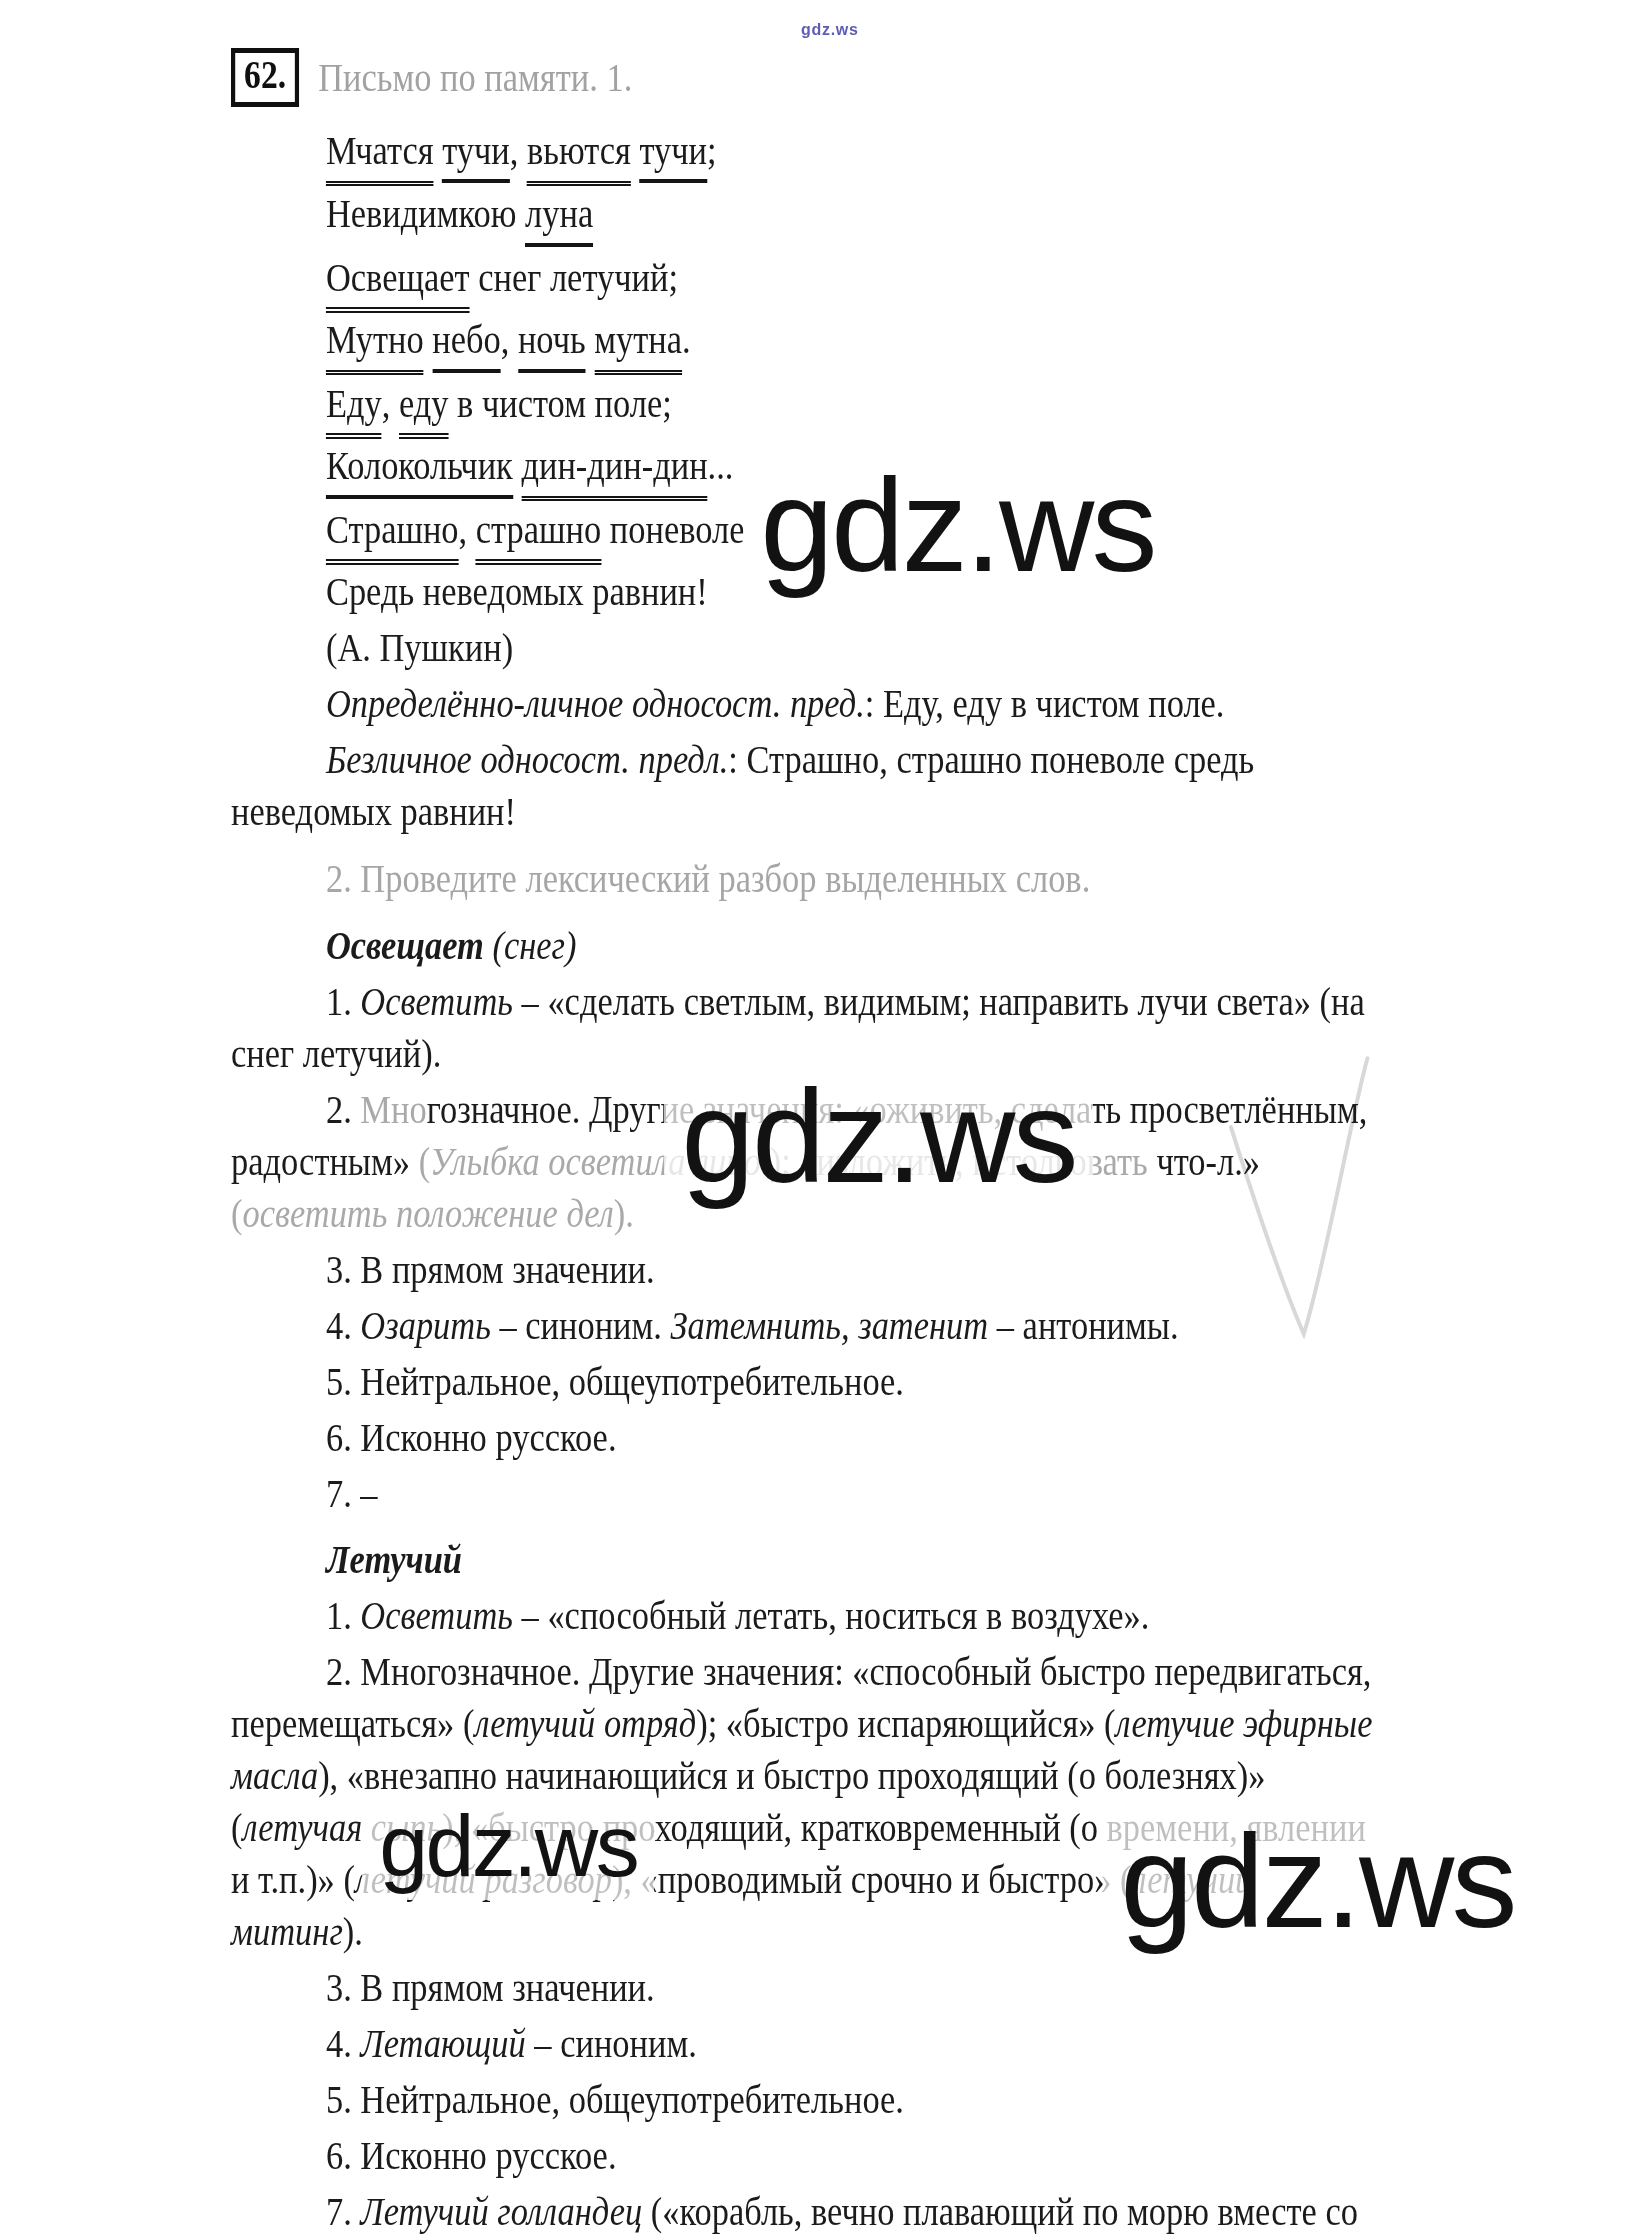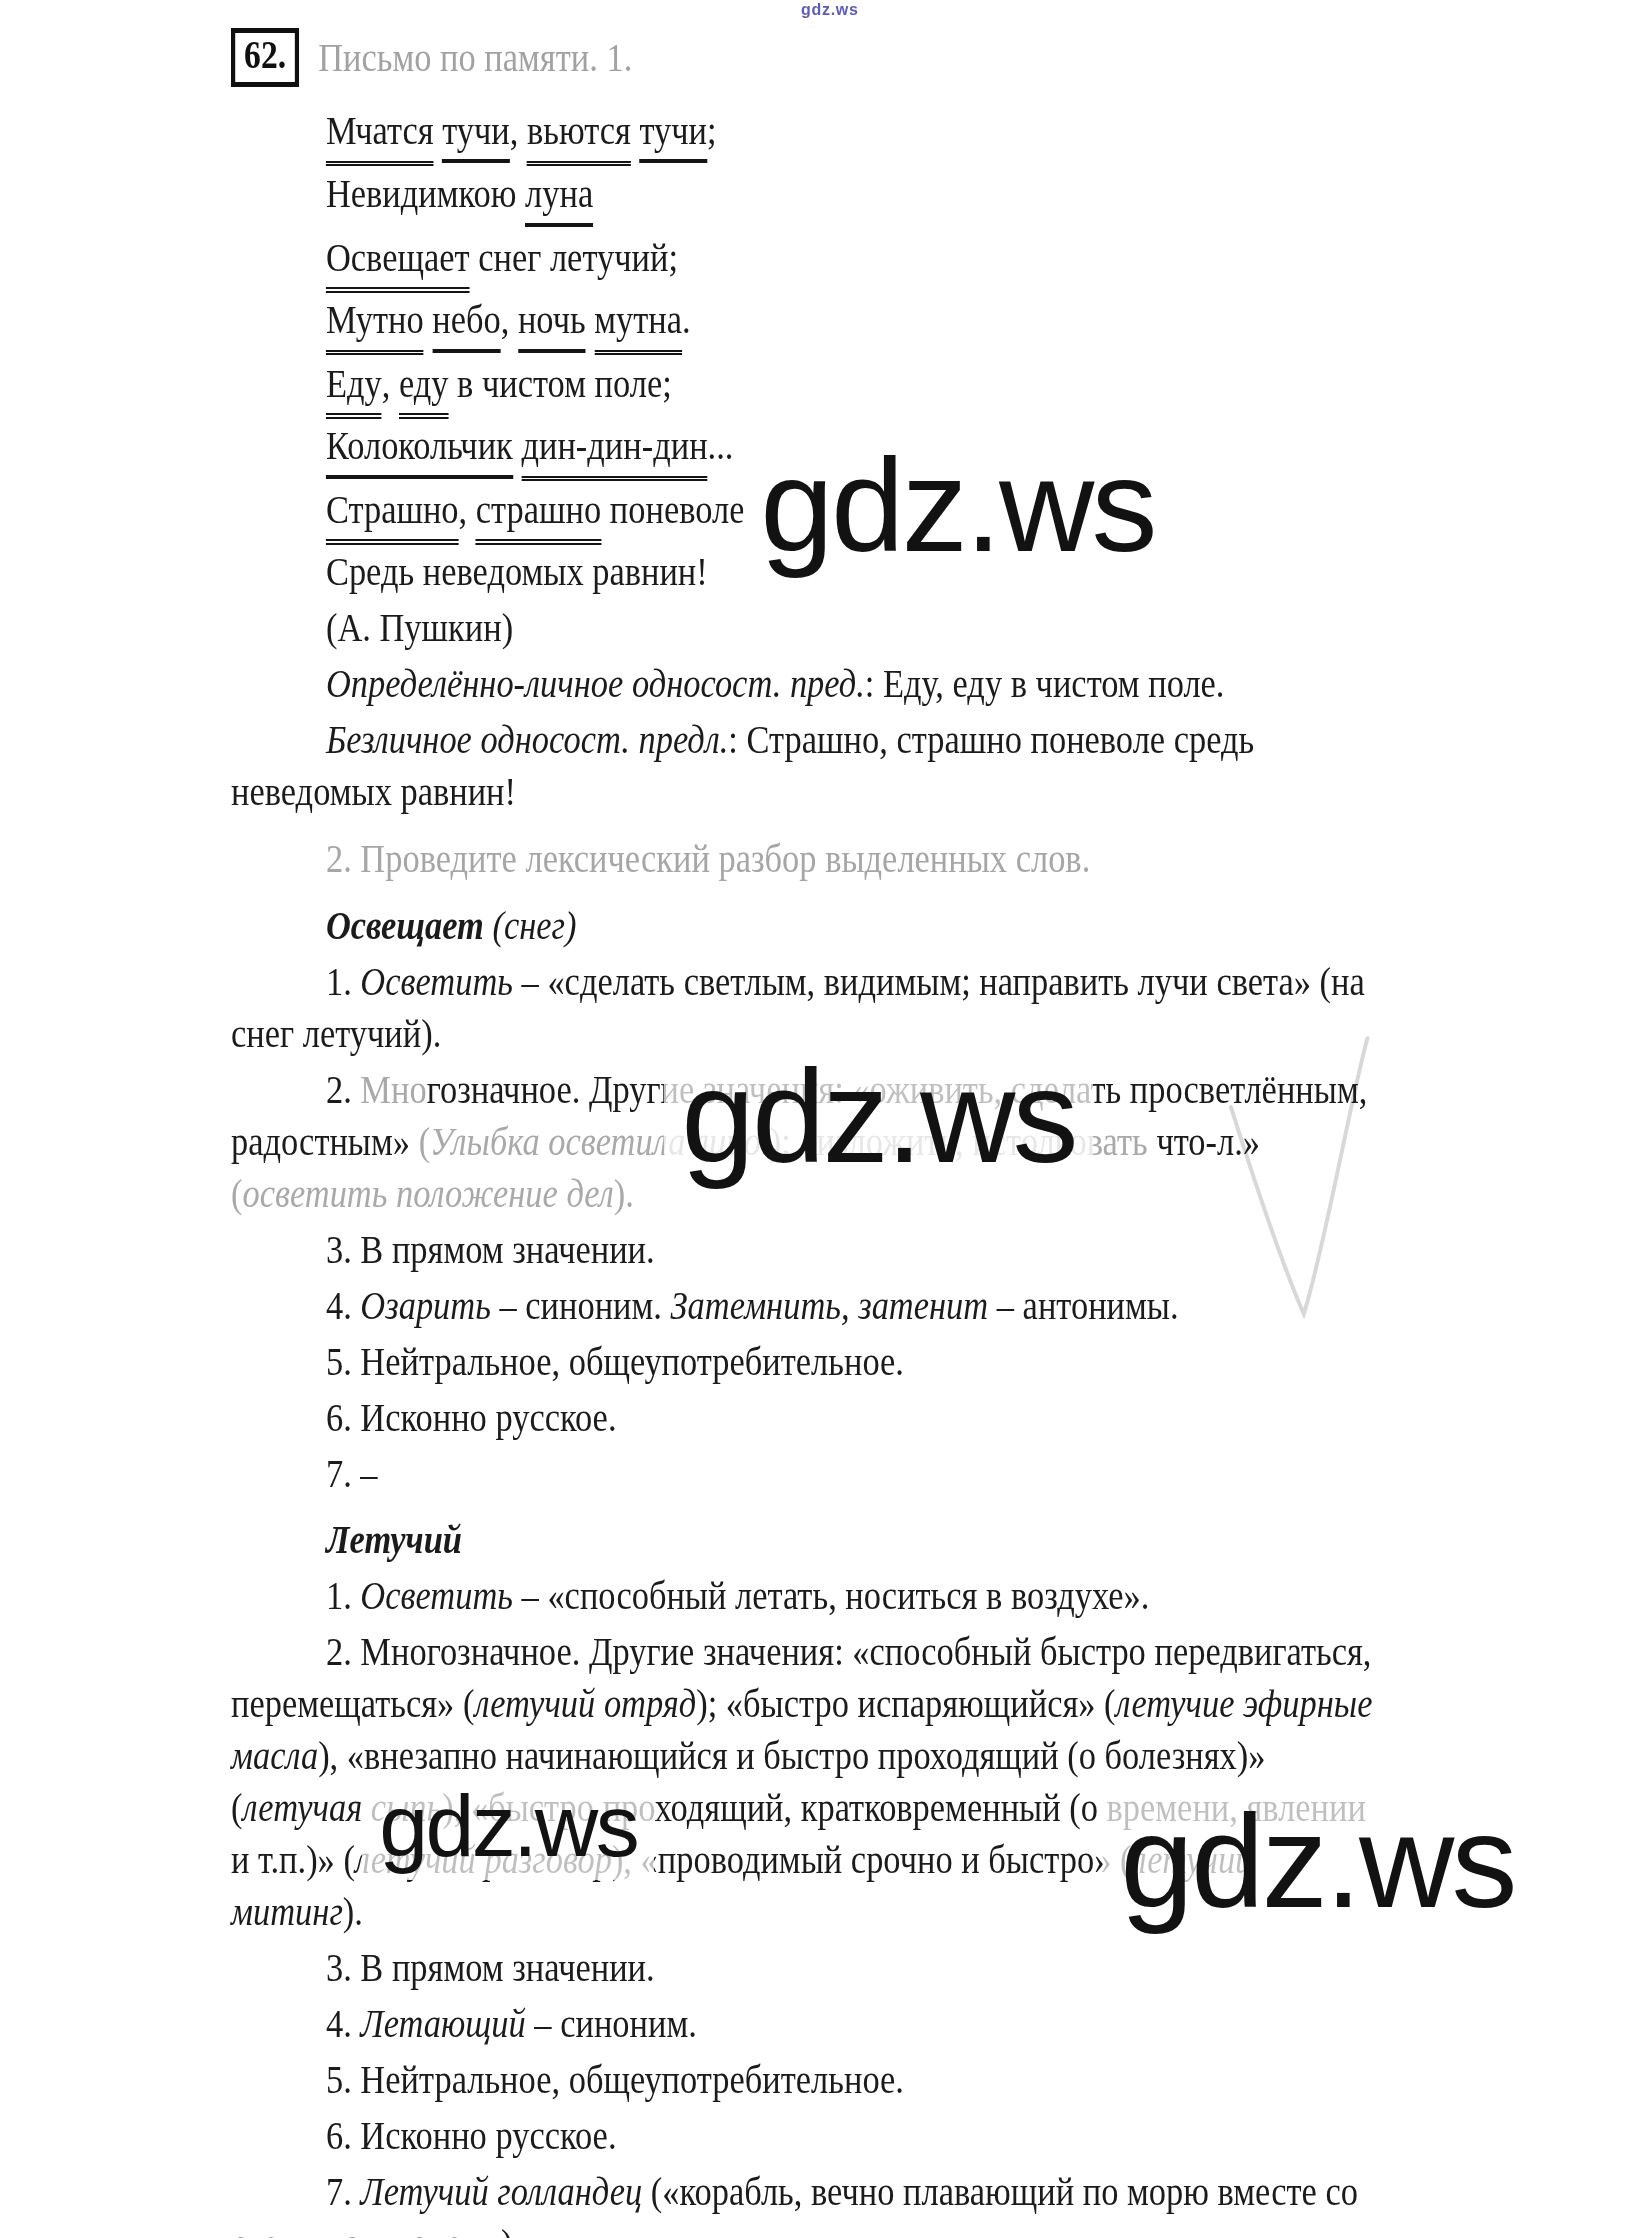--- a/index.html
+++ b/index.html
@@ -1,20 +1,20 @@
 <!DOCTYPE html>
 <html style="font-size:10.6px"><head>
 <meta charset="utf-8">
 <style>
   html,body{margin:0;padding:0;}
   body{
     width:1649px;height:2239px;position:relative;background:#ffffff;overflow:hidden;
     font-family:"Liberation Serif",serif;
   }
-  .page{position:absolute;inset:0;}
+  .page{position:absolute;inset:0;margin-top:20px;}
   
   .wm-top{
     position:absolute;left:801px;top:0.7px;
     font-family:"Liberation Sans",sans-serif;
     font-size:16px;font-weight:700;color:#5d5db6;
     letter-spacing:0.7px;
   }
   
   .vmark{position:absolute;left:1219px;top:1027px;}
   

